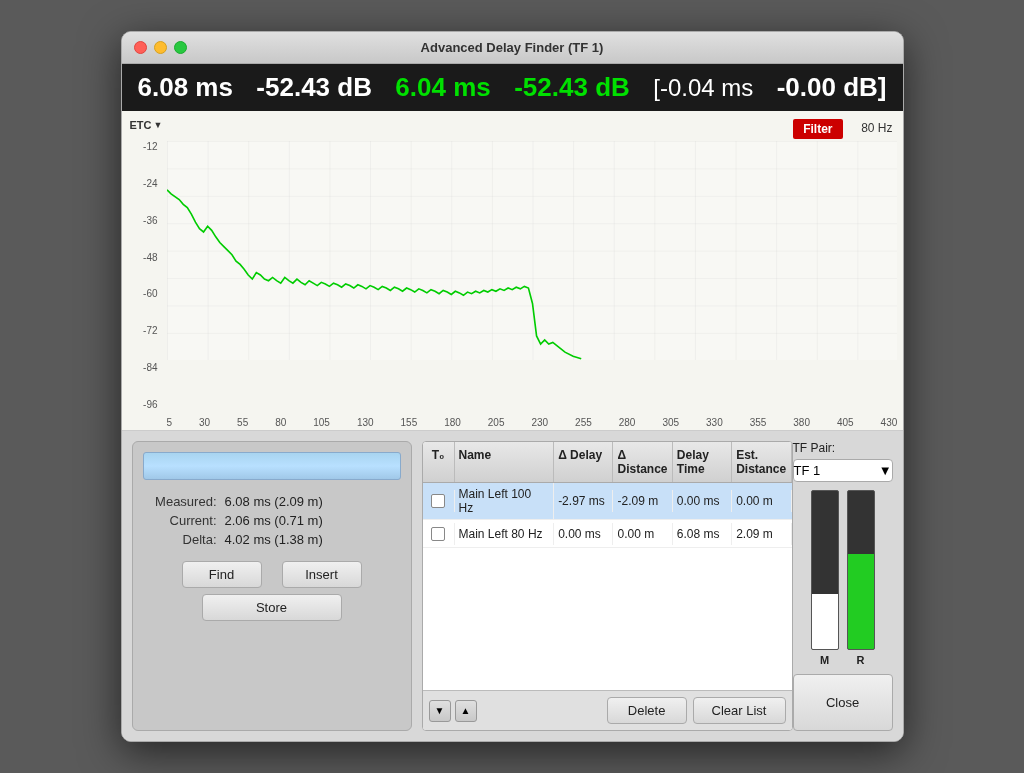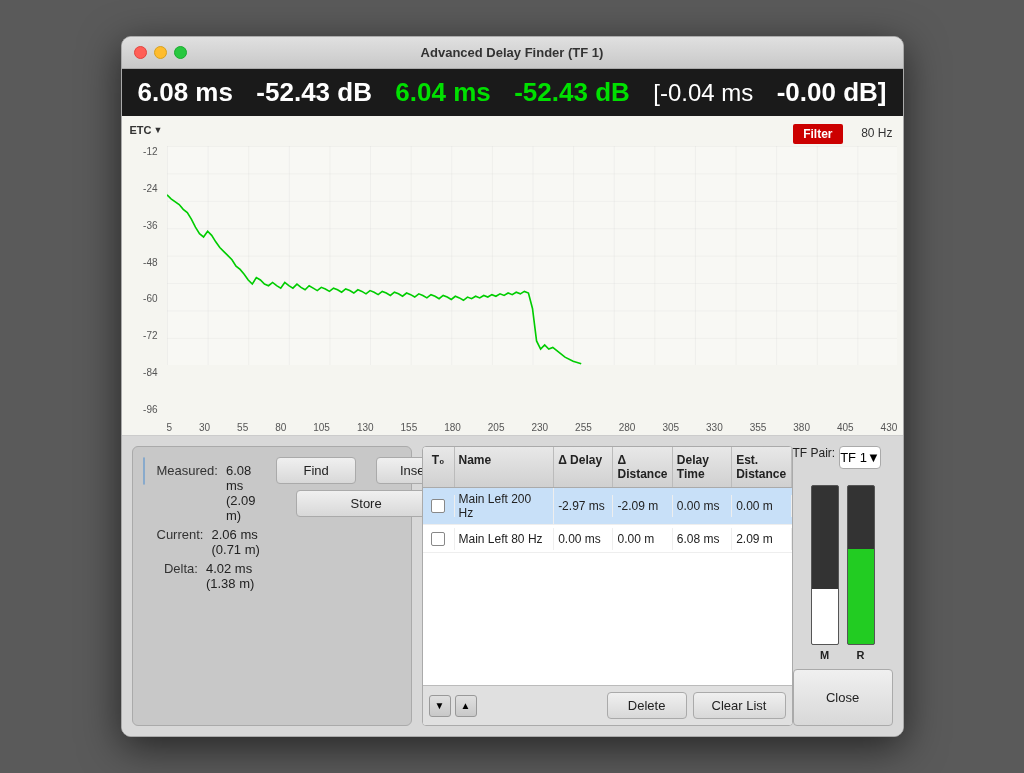--- a/index.html
+++ b/index.html
@@ -152,21 +152,21 @@
       min-height: 300px;
     }
     
     .left-panel {
       width: 280px;
       background: #c8c8c8;
       border: 1px solid #aaa;
       border-radius: 6px;
       padding: 10px;
       display: flex;
-      flex-direction: row;
+      flex-direction: column;
       gap: 8px;
       margin-right: 10px;
       flex-shrink: 0;
     }
     .blue-bar {
       height: 28px;
       background: linear-gradient(to bottom, #a8d4f0, #b8e0ff, #a0c8e8);
       border: 1px solid #88aacc;
       border-radius: 3px;
     }
@@ -580,21 +580,21 @@
         <div class="th th-delaytime">Delay Time</div>
         <div class="th th-estdist">Est. Distance</div>
       </div>
 
       <div class="table-body">
 
         <div class="table-row selected">
           <div class="td td-t0">
             <div class="checkbox"></div>
           </div>
-          <div class="td td-name">Main Left 200 Hz</div>
+          <div class="td td-name">Main Left 100 Hz</div>
           <div class="td td-delay">-2.97 ms</div>
           <div class="td td-dist">-2.09 m</div>
           <div class="td td-delaytime">0.00 ms</div>
           <div class="td td-estdist">0.00 m</div>
         </div>
 
         <div class="table-row">
           <div class="td td-t0">
             <div class="checkbox"></div>
           </div>
@@ -612,21 +612,21 @@
           <div class="small-arrow-btn">▲</div>
         </div>
         <div class="footer-right">
           <button class="mac-button">Delete</button>
           <button class="mac-button">Clear List</button>
         </div>
       </div>
     </div>
 
     <div class="right-panel">
-      <div style="display:flex;gap:4px;">
+      <div style="display:flex;flex-direction:column;gap:4px;">
         <span class="tf-pair-label">TF Pair:</span>
         <div class="tf-select">
           <span>TF 1</span>
           <span>▼</span>
         </div>
       </div>
 
       <div class="meters-area">
 
         <div class="meter-container">

